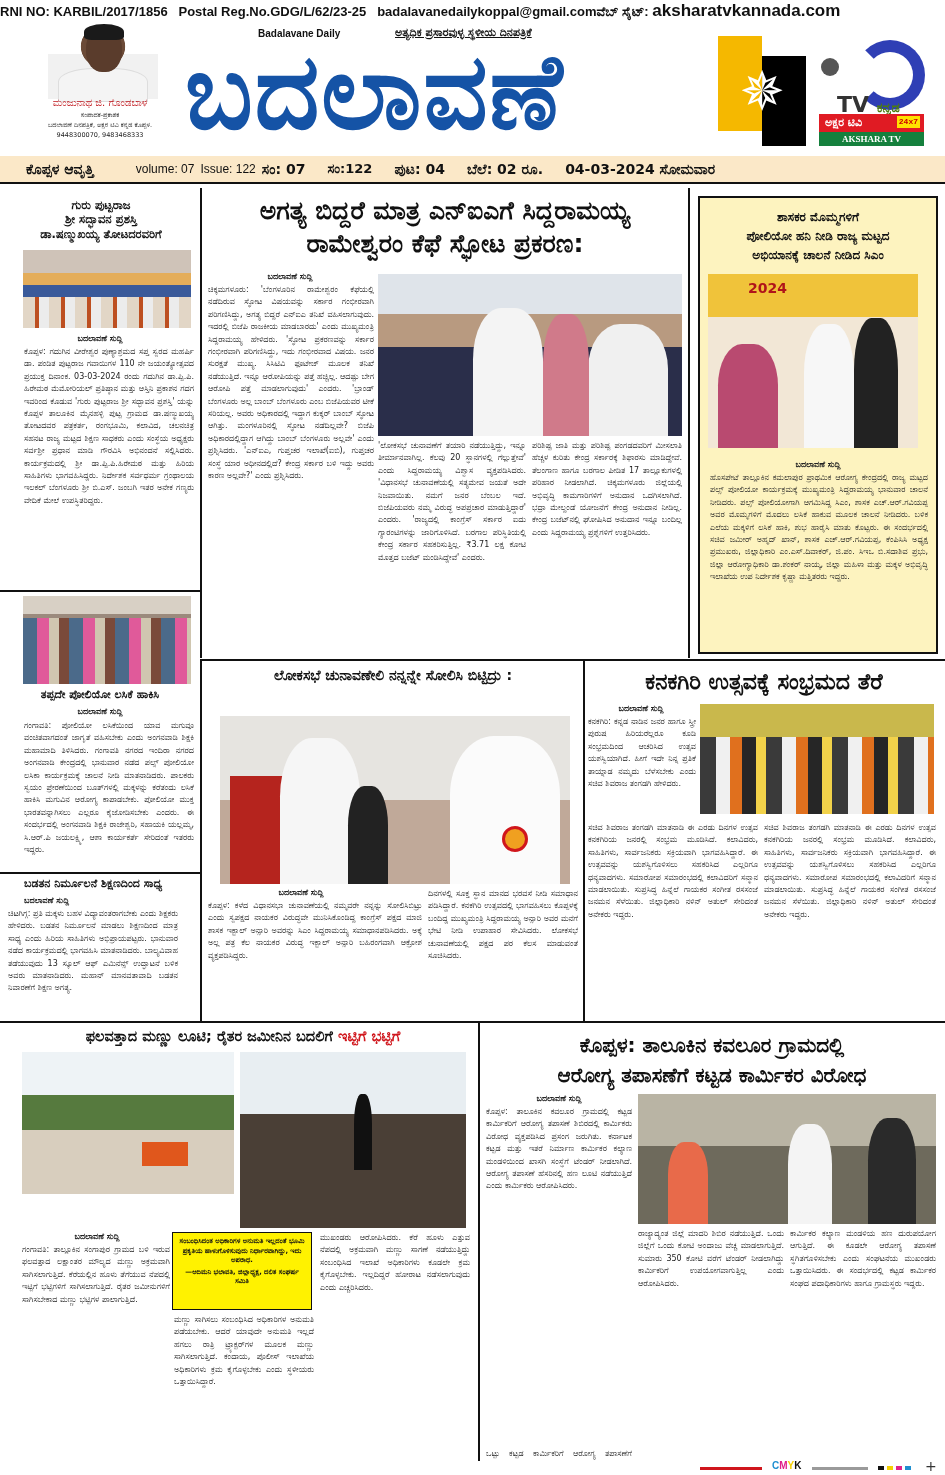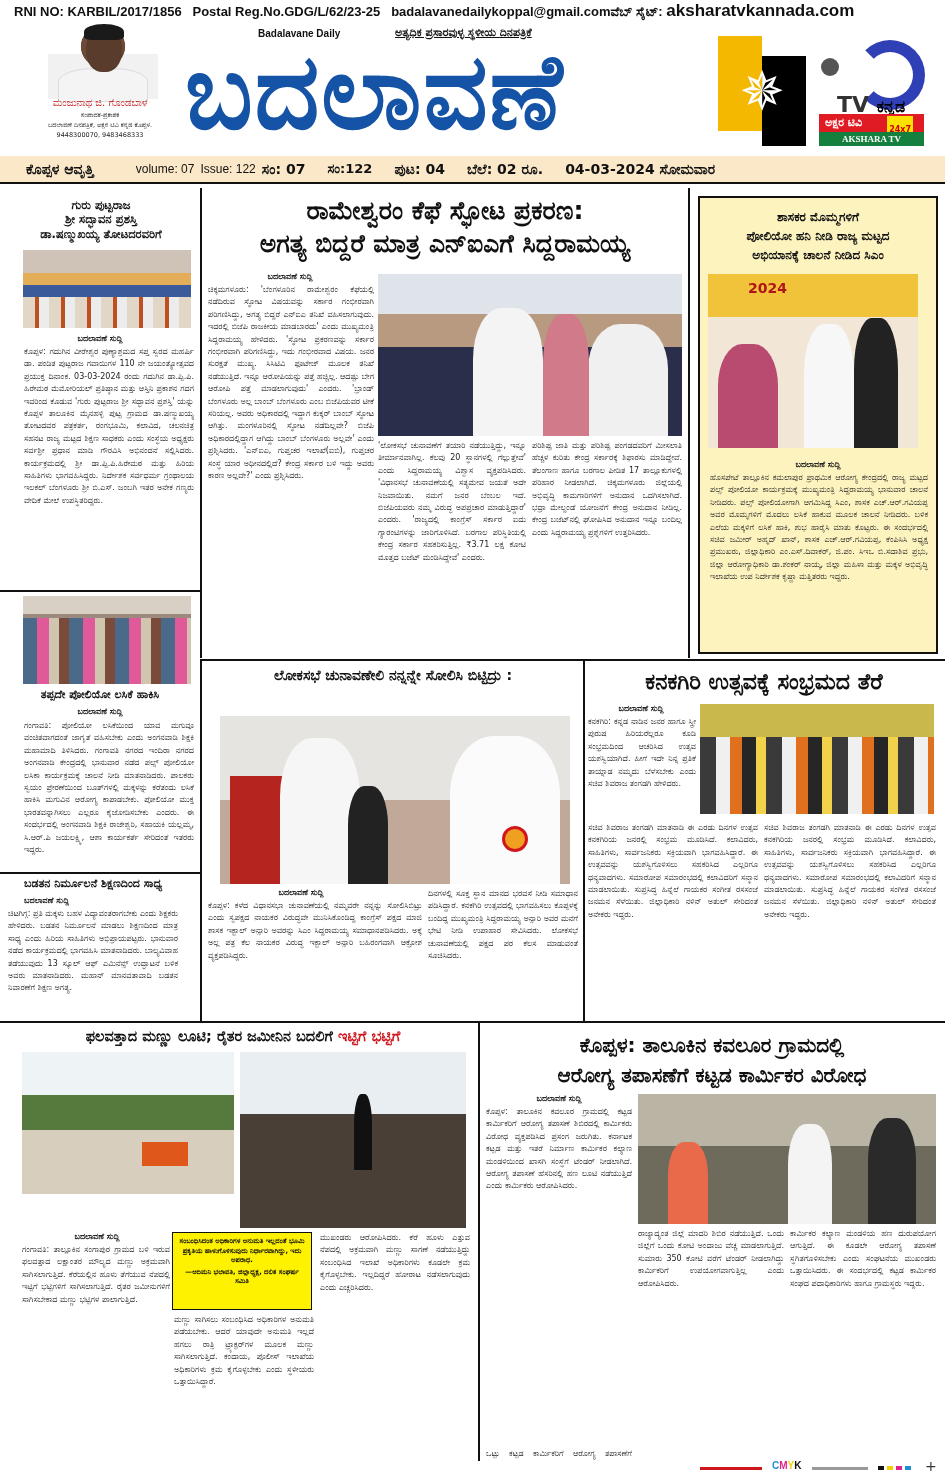--- a/index.html
+++ b/index.html
@@ -1,40 +1,40 @@
 <!DOCTYPE html>
 <html><head>
 <meta charset="utf-8">
 <style>
   * { box-sizing: border-box; margin: 0; padding: 0; }
   body { width: 945px; height: 1475px; background: #fff; font-family: "DejaVu Sans", sans-serif; color: #111; position: relative; overflow: hidden; }
   .abs { position: absolute; }
   
-  #topline { left: 0; top: 0; width: 945px; height: 22px; font-family: "Liberation Sans", sans-serif; font-weight: bold; font-size: 13px; padding-left: 14px; line-height: 22px; white-space: nowrap; }
+  #topline { left: 0; top: 0; width: 945px; height: 22px; font-family: "Liberation Sans", sans-serif; font-weight: bold; font-size: 13px; line-height: 22px; white-space: nowrap; }
   #topline .site { font-size: 17px; }
   
   #editor-photo { left: 48px; top: 24px; width: 110px; height: 75px; background: radial-gradient(ellipse at 50% 30%, #6b4a37 0 28%, transparent 29%), linear-gradient(#fff 0 40%, #f1f1f1 40%); }
   #editor-photo .head { position:absolute; left:38px; top:4px; width:36px; height:44px; border-radius:45%; background:#5a3c2c; }
   #editor-photo .hair { position:absolute; left:36px; top:0; width:40px; height:16px; border-radius:50% 50% 20% 20%; background:#1a1a1a; }
   #editor-photo .shirt { position:absolute; left:10px; top:44px; width:90px; height:34px; border-radius:40% 40% 0 0; background:#f4f4f4; border:1px solid #ddd; }
   #editor-name { left: 20px; top: 97px; width: 160px; text-align: center; color: #c0151b; font-weight: normal; font-size: 10px; }
   .editor-sub { left: 20px; width: 160px; text-align: center; font-size: 6.5px; color: #222; }
   #brand-en { left: 258px; top: 28px; font-family: "Liberation Sans", sans-serif; font-weight: bold; font-size: 10px; }
   #tagline { left: 395px; top: 26px; font-size: 11px; font-weight: bold; text-decoration: underline; }
   #logo { left: 185px; top: 34px; width: 530px; height: 115px; color: #1553a6; font-weight: bold; font-size: 100px; line-height: 115px; letter-spacing: 2px; font-family: "DejaVu Sans", sans-serif; transform: scaleY(1.05); white-space: nowrap; overflow: hidden; }
   #compass { left: 718px; top: 36px; width: 88px; height: 110px; }
   #compass .y { position:absolute; left:0; top:0; width:44px; height:95px; background:#f5b800; }
   #compass .b { position:absolute; left:44px; top:20px; width:44px; height:90px; background:#000; }
   #compass .star { position:absolute; left:14px; top:26px; width:60px; height:60px; color:#fff; font-size:54px; line-height:60px; text-align:center; }
   #akshara { left: 815px; top: 40px; width: 130px; height: 112px; }
   #akshara .mark { position:absolute; left:40px; top:0; width:70px; height:70px; border:12px solid #2f3fb5; border-radius:50%; border-left-color: transparent; }
   #akshara .mic { position:absolute; left:6px; top:18px; width:18px; height:18px; border-radius:50%; background:#555; }
   #akshara .tv { position:absolute; left:22px; top:52px; font-size:22px; font-weight:bold; color:#333; }
   #akshara .band1 { position:absolute; left:4px; top:74px; width:105px; height:18px; background:#e01b23; color:#fff; font-size:11px; font-weight:bold; padding-left:6px; line-height:18px; }
-  #akshara .band1 span { position:absolute; right:11px; top:2px; background:#ffe100; color:#c00; font-size:8px; line-height:12px; padding:8px 2px; }
+  #akshara .band1 span { position:absolute; right:4px; top:2px; background:#ffe100; color:#c00; font-size:8px; line-height:12px; padding:0 2px;font-family:Liberation Mono, monospace; }
   #akshara .band2 { position:absolute; left:4px; top:92px; width:105px; height:14px; background:#15803d; color:#fff; font-family:"Liberation Serif", serif; font-weight:bold; font-size:9px; text-align:center; line-height:14px; }
   
   #edition-bar { left: 0; top: 156px; width: 945px; height: 28px; background: #fbe8c8; border-bottom: 2px solid #111; display: flex; align-items: center; font-weight: bold; font-size: 14px; padding-left: 26px; white-space: nowrap; }
   #edition-bar span { margin-right: 22px; }
   #edition-bar .small { font-family: "Liberation Sans", sans-serif; font-weight: normal; font-size: 12px; margin-right: 6px; }
   
   .rule-v { background: #111; width: 2px; }
   .rule-h { background: #111; height: 2px; }
   .hl { font-weight: bold; text-align: center; color: #111; line-height: 1.25; }
   .byline { font-size: 8px; font-weight: bold; text-align: center; color: #222; }
@@ -69,21 +69,21 @@
 
 <div id="compass" class="abs">
   <div class="y"></div>
     <div class="b"></div>
   <div class="star">✵</div>
 </div>
 
 <div id="akshara" class="abs">
   <div class="mark"></div>
   <div class="mic"></div>
-  <div class="tv">TV <span style="color:#000000;font-size:16px">ಕನ್ನಡ</span></div>
+  <div class="tv">TV <span style="color:#4d7c0f;font-size:13px">ಕನ್ನಡ</span></div>
   <div class="band1"><span>24x7</span><b>ಅಕ್ಷರ ಟಿವಿ</b></div>
   <div class="band2">AKSHARA TV KANNADA</div>
 </div>
 
 <div id="edition-bar" class="abs">
   <span style="margin-right:42px">ಕೊಪ್ಪಳ ಆವೃತ್ತಿ</span>
   <span class="small">volume: 07</span>
   <span class="small">Issue: 122</span>
   <span>ಸಂ: 07</span>
   <span style="font-size:13px">ಸಂ:122</span>
@@ -120,22 +120,22 @@
 </div>
 <div class="abs hl" style="left:0;top:688px;width:200px;font-size:11px">ತಪ್ಪದೇ ಪೋಲಿಯೋ ಲಸಿಕೆ ಹಾಕಿಸಿ</div>
 <div class="abs byline" style="left:0;top:707px;width:200px">ಬದಲಾವಣೆ ಸುದ್ದಿ</div>
 <div class="abs body" style="left:24px;top:720px;width:170px;height:148px">ಗಂಗಾವತಿ: ಪೋಲಿಯೋ ಲಸಿಕೆಯಿಂದ ಯಾವ ಮಗುವೂ ವಂಚಿತವಾಗದಂತೆ ಜಾಗೃತೆ ವಹಿಸಬೇಕು ಎಂದು ಅಂಗನವಾಡಿ ಶಿಕ್ಷಕಿ ಮಹಾಮಾದಿ ತಿಳಿಸಿದರು. ಗಂಗಾವತಿ ನಗರದ ಇಂದಿರಾ ನಗರದ ಅಂಗನವಾಡಿ ಕೇಂದ್ರದಲ್ಲಿ ಭಾನುವಾರ ನಡೆದ ಪಲ್ಸ್ ಪೋಲಿಯೋ ಲಸಿಕಾ ಕಾರ್ಯಕ್ರಮಕ್ಕೆ ಚಾಲನೆ ನೀಡಿ ಮಾತನಾಡಿದರು. ಪಾಲಕರು ಸ್ವಯಂ ಪ್ರೇರಣೆಯಿಂದ ಬೂತ್‌ಗಳಲ್ಲಿ ಮಕ್ಕಳನ್ನು ಕರೆತಂದು ಲಸಿಕೆ ಹಾಕಿಸಿ ಮಗುವಿನ ಆರೋಗ್ಯ ಕಾಪಾಡಬೇಕು. ಪೋಲಿಯೋ ಮುಕ್ತ ಭಾರತವನ್ನಾಗಿಸಲು ಎಲ್ಲರೂ ಕೈಜೋಡಿಸಬೇಕು ಎಂದರು. ಈ ಸಂದರ್ಭದಲ್ಲಿ ಅಂಗನವಾಡಿ ಶಿಕ್ಷಕಿ ರಾಜೇಶ್ವರಿ, ಸಹಾಯಕಿ ಯಲ್ಲಮ್ಮ, ಸಿ.ಆರ್.ಪಿ ಜಯಲಕ್ಷ್ಮಿ, ಆಶಾ ಕಾರ್ಯಕರ್ತೆ ಸೇರಿದಂತೆ ಇತರರು ಇದ್ದರು.</div>
 
 <div class="abs hl" style="left:24px;top:877px;width:170px;font-size:11px;text-align:left">ಬಡತನ ನಿರ್ಮೂಲನೆ ಶಿಕ್ಷಣದಿಂದ ಸಾಧ್ಯ</div>
 <div class="abs byline" style="left:24px;top:896px;text-align:left">ಬದಲಾವಣೆ ಸುದ್ದಿ</div>
 <div class="abs body" style="left:8px;top:908px;width:170px;height:108px">ಚಿಟಗಿಗ್ಗ: ಪ್ರತಿ ಮಕ್ಕಳು ಬಹಳ ವಿದ್ಯಾವಂತರಾಗಬೇಕು ಎಂದು ಶಿಕ್ಷಕರು ಹೇಳಿದರು. ಬಡತನ ನಿರ್ಮೂಲನೆ ಮಾಡಲು ಶಿಕ್ಷಣದಿಂದ ಮಾತ್ರ ಸಾಧ್ಯ ಎಂದು ಹಿರಿಯ ಸಾಹಿತಿಗಳು ಅಭಿಪ್ರಾಯಪಟ್ಟರು. ಭಾನುವಾರ ನಡೆದ ಕಾರ್ಯಕ್ರಮದಲ್ಲಿ ಭಾಗವಹಿಸಿ ಮಾತನಾಡಿದರು. ಬಾಲ್ಯವಿವಾಹ ತಡೆಯುವುದು 13 ಸ್ಕೂಲ್ ಆಫ್ ಎಮಿನೆನ್ಸ್ ಉದ್ಘಾಟನೆ ಬಳಿಕ ಅವರು ಮಾತನಾಡಿದರು. ಮಹಾನ್ ಮಾನವತಾವಾದಿ ಬಡತನ ನಿವಾರಣೆಗೆ ಶಿಕ್ಷಣ ಅಗತ್ಯ.</div>
 
 <div class="abs hl" style="left:206px;top:194px;width:478px;font-size:25px;line-height:33px">
+  <div>ಅಗತ್ಯ ಬಿದ್ದರೆ ಮಾತ್ರ ಎನ್‌ಐಎಗೆ ಸಿದ್ದರಾಮಯ್ಯ</div>
   <div>ರಾಮೇಶ್ವರಂ ಕೆಫೆ ಸ್ಫೋಟ ಪ್ರಕರಣ:</div>
-  <div>ಅಗತ್ಯ ಬಿದ್ದರೆ ಮಾತ್ರ ಎನ್‌ಐಎಗೆ ಸಿದ್ದರಾಮಯ್ಯ</div>
 </div>
 <div class="abs byline" style="left:206px;top:272px;width:168px">ಬದಲಾವಣೆ ಸುದ್ದಿ</div>
 <div class="abs body" style="left:208px;top:284px;width:166px;height:370px">ಚಿಕ್ಕಮಗಳೂರು: 'ಬೆಂಗಳೂರಿನ ರಾಮೇಶ್ವರಂ ಕೆಫೆಯಲ್ಲಿ ನಡೆದಿರುವ ಸ್ಫೋಟ ವಿಷಯವನ್ನು ಸರ್ಕಾರ ಗಂಭೀರವಾಗಿ ಪರಿಗಣಿಸಿದ್ದು, ಅಗತ್ಯ ಬಿದ್ದರೆ ಎನ್‌ಐಎ ತನಿಖೆ ವಹಿಸಲಾಗುವುದು. ಇದರಲ್ಲಿ ಬಿಜೆಪಿ ರಾಜಕೀಯ ಮಾಡಬಾರದು' ಎಂದು ಮುಖ್ಯಮಂತ್ರಿ ಸಿದ್ದರಾಮಯ್ಯ ಹೇಳಿದರು. 'ಸ್ಫೋಟ ಪ್ರಕರಣವನ್ನು ಸರ್ಕಾರ ಗಂಭೀರವಾಗಿ ಪರಿಗಣಿಸಿದ್ದು, ಇದು ಗಂಭೀರವಾದ ವಿಷಯ. ಜನರ ಸುರಕ್ಷತೆ ಮುಖ್ಯ. ಸಿಸಿಟಿವಿ ಫೂಟೇಜ್ ಮೂಲಕ ತನಿಖೆ ನಡೆಯುತ್ತಿದೆ. ಇನ್ನೂ ಆರೋಪಿಯನ್ನು ಪತ್ತೆ ಹಚ್ಚಿಲ್ಲ. ಆದಷ್ಟು ಬೇಗ ಆರೋಪಿ ಪತ್ತೆ ಮಾಡಲಾಗುವುದು' ಎಂದರು. 'ಬ್ರಾಂಡ್ ಬೆಂಗಳೂರು ಅಲ್ಲ ಬಾಂಬ್ ಬೆಂಗಳೂರು ಎಂಬ ಬಿಜೆಪಿಯವರ ಟೀಕೆ ಸರಿಯಲ್ಲ. ಅವರು ಅಧಿಕಾರದಲ್ಲಿ ಇದ್ದಾಗ ಕುಕ್ಕರ್ ಬಾಂಬ್ ಸ್ಫೋಟ ಆಗಿತ್ತು. ಮಂಗಳೂರಿನಲ್ಲಿ ಸ್ಫೋಟ ನಡೆದಿಲ್ಲವೇ? ಬಿಜೆಪಿ ಅಧಿಕಾರದಲ್ಲಿದ್ದಾಗ ಆಗಿದ್ದು ಬಾಂಬ್ ಬೆಂಗಳೂರು ಅಲ್ಲವೇ' ಎಂದು ಪ್ರಶ್ನಿಸಿದರು. 'ಎನ್‌ಐಎ, ಗುಪ್ತಚರ ಇಲಾಖೆ(ಐಬಿ), ಗುಪ್ತಚರ ಸಂಸ್ಥೆ ಯಾರ ಅಧೀನದಲ್ಲಿದೆ? ಕೇಂದ್ರ ಸರ್ಕಾರ ಬಳಿ ಇದ್ದು ಅವರು ಕಾರಣ ಅಲ್ಲವೇ?' ಎಂದು ಪ್ರಶ್ನಿಸಿದರು.</div>
 <div class="photo" style="left:378px;top:274px;width:304px;height:162px;background:linear-gradient(180deg,#dfe4ea 0 25%, #b89a80 25% 45%, #2a2e4a 45% 100%)">
   <div style="position:absolute;left:95px;top:34px;width:70px;height:128px;background:#f4f4f4;border-radius:40% 40% 0 0"></div>
   <div style="position:absolute;left:210px;top:50px;width:80px;height:112px;background:#f0f0f0;border-radius:40% 40% 0 0"></div>
   <div style="position:absolute;left:165px;top:40px;width:46px;height:122px;background:#d07a8a;border-radius:40% 40% 0 0"></div>
 </div>
 <div class="abs body" style="left:378px;top:440px;width:148px;height:214px">'ಲೋಕಸಭೆ ಚುನಾವಣೆಗೆ ತಯಾರಿ ನಡೆಯುತ್ತಿದ್ದು, ಇನ್ನೂ ತೀರ್ಮಾನವಾಗಿಲ್ಲ. ಕೆಲವು 20 ಸ್ಥಾನಗಳಲ್ಲಿ ಗೆಲ್ಲುತ್ತೇವೆ' ಎಂದು ಸಿದ್ದರಾಮಯ್ಯ ವಿಶ್ವಾಸ ವ್ಯಕ್ತಪಡಿಸಿದರು. 'ವಿಧಾನಸಭೆ ಚುನಾವಣೆಯಲ್ಲಿ ಸತ್ಯಮೇವ ಜಯತೆ ಅದೇ ನಿಜವಾಯಿತು. ನಮಗೆ ಜನರ ಬೆಂಬಲ ಇದೆ. ಬಿಜೆಪಿಯವರು ನಮ್ಮ ವಿರುದ್ಧ ಅಪಪ್ರಚಾರ ಮಾಡುತ್ತಿದ್ದಾರೆ' ಎಂದರು. 'ರಾಜ್ಯದಲ್ಲಿ ಕಾಂಗ್ರೆಸ್ ಸರ್ಕಾರ ಐದು ಗ್ಯಾರಂಟಿಗಳನ್ನು ಜಾರಿಗೊಳಿಸಿದೆ. ಬರಗಾಲ ಪರಿಸ್ಥಿತಿಯಲ್ಲಿ ಕೇಂದ್ರ ಸರ್ಕಾರ ಸಹಕರಿಸುತ್ತಿಲ್ಲ. ₹3.71 ಲಕ್ಷ ಕೋಟಿ ಮೊತ್ತದ ಬಜೆಟ್ ಮಂಡಿಸಿದ್ದೇವೆ' ಎಂದರು.</div>
 <div class="abs body" style="left:532px;top:440px;width:150px;height:214px">ಪರಿಶಿಷ್ಟ ಜಾತಿ ಮತ್ತು ಪರಿಶಿಷ್ಟ ಪಂಗಡದವರಿಗೆ ಮೀಸಲಾತಿ ಹೆಚ್ಚಳ ಕುರಿತು ಕೇಂದ್ರ ಸರ್ಕಾರಕ್ಕೆ ಶಿಫಾರಸು ಮಾಡಿದ್ದೇವೆ. ತೆಲಂಗಾಣ ಹಾಗೂ ಬರಗಾಲ ಪೀಡಿತ 17 ತಾಲ್ಲೂಕುಗಳಲ್ಲಿ ಪರಿಹಾರ ನೀಡಲಾಗಿದೆ. ಚಿಕ್ಕಮಗಳೂರು ಜಿಲ್ಲೆಯಲ್ಲಿ ಅಭಿವೃದ್ಧಿ ಕಾಮಗಾರಿಗಳಿಗೆ ಅನುದಾನ ಒದಗಿಸಲಾಗಿದೆ. ಭದ್ರಾ ಮೇಲ್ದಂಡೆ ಯೋಜನೆಗೆ ಕೇಂದ್ರ ಅನುದಾನ ನೀಡಿಲ್ಲ. ಕೇಂದ್ರ ಬಜೆಟ್‌ನಲ್ಲಿ ಘೋಷಿಸಿದ ಅನುದಾನ ಇನ್ನೂ ಬಂದಿಲ್ಲ ಎಂದು ಸಿದ್ದರಾಮಯ್ಯ ಪ್ರಶ್ನೆಗಳಿಗೆ ಉತ್ತರಿಸಿದರು.</div>

